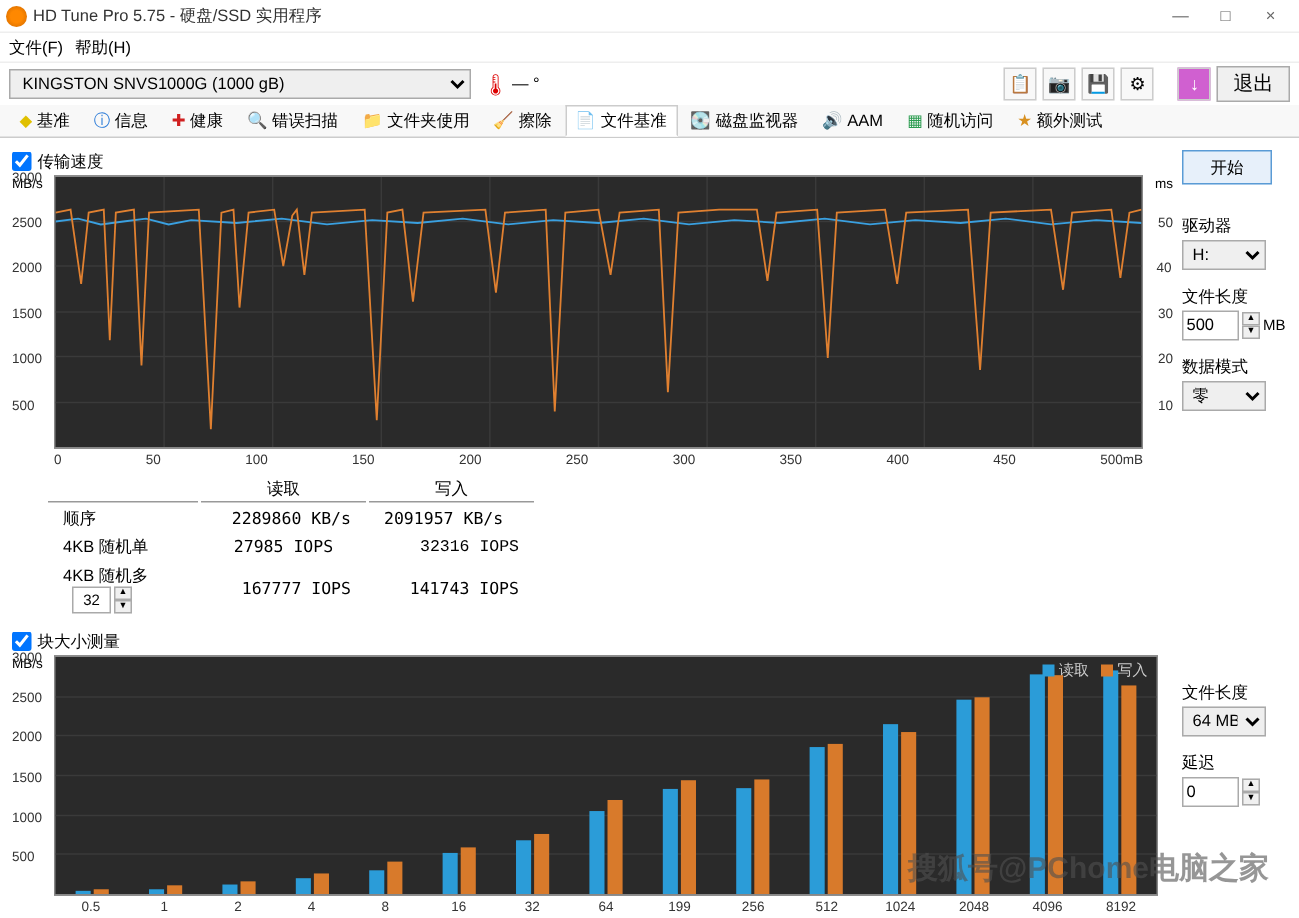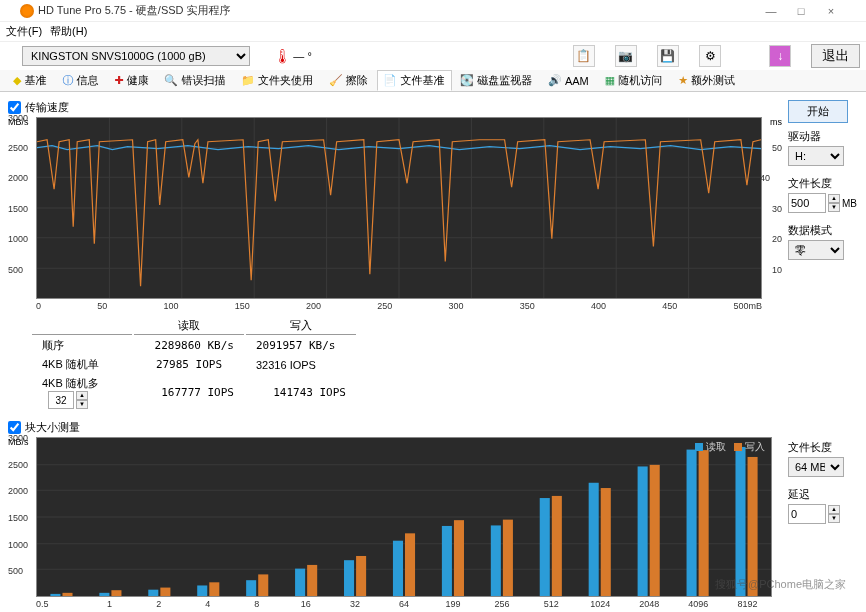--- a/index.html
+++ b/index.html
@@ -1,51 +1,51 @@
 <!DOCTYPE html>
 <html><head>
 <meta charset="utf-8">
 <style>
 * { margin: 0; padding: 0; box-sizing: border-box; }
 body { font-family: 'Microsoft YaHei', 'SimSun', sans-serif; font-size: 11px; background: #fff; width: 866px; height: 612px; overflow: hidden; position: relative; }
-.titlebar { height: 22px; background: #fff; border-bottom: 1px solid #eee; display: flex; align-items: center; padding: 0 20px; }
+.titlebar { height: 22px; background: #fff; border-bottom: 1px solid #eee; display: flex; align-items: center; padding: 0 4px; }
 .titlebar .icon { width: 14px; height: 14px; background: radial-gradient(circle, #f80 40%, #c60 100%); border-radius: 50%; margin-right: 4px; }
 .titlebar .title { flex: 1; font-size: 11px; color: #333; }
 .win-btn { width: 30px; height: 20px; display: flex; align-items: center; justify-content: center; color: #666; cursor: pointer; }
 .menubar { height: 20px; display: flex; align-items: center; padding: 0 6px; gap: 8px; border-bottom: 1px solid #eee; }
 .menubar span { font-size: 11px; cursor: pointer; }
-.toolbar { height: 28px; display: flex; align-items: center; padding: 2px 6px; gap: 20px; margin-left: 16px; }
+.toolbar { height: 28px; display: flex; align-items: center; padding: 2px 6px; gap: 4px; }
 .drive-select { flex: 1; max-width: 546px; height: 20px; border: 1px solid #aaa; font-size: 11px; padding: 0 4px; }
 .tb-icon { width: 22px; height: 22px; border: 1px solid #ccc; background: #f8f8f8; display: flex; align-items: center; justify-content: center; cursor: pointer; font-size: 12px; }
 .temp-area { display: flex; align-items: center; gap: 2px; margin: 0 4px; }
 .exit-btn { padding: 2px 10px; border: 1px solid #aaa; background: #f0f0f0; cursor: pointer; }
 .tab-row { height: 22px; display: flex; align-items: center; padding: 0 6px; gap: 2px; border-bottom: 1px solid #ccc; background: #f8f8f8; }
 .tab { display: flex; align-items: center; gap: 3px; padding: 2px 6px; cursor: pointer; font-size: 11px; border: 1px solid transparent; }
 .tab.active { background: #fff; border: 1px solid #ccc; border-bottom: 1px solid #fff; }
 .content { display: flex; padding: 8px 8px 0 8px; height: 520px; }
 .main-col { flex: 1; }
 .side-col { width: 70px; margin-left: 6px; }
 .section-hdr { display: flex; align-items: center; gap: 4px; margin-bottom: 2px; }
 .section-hdr input[type=checkbox] { margin: 0; }
 .graph-box { background: #2a2a2a; border: 1px solid #888; position: relative; }
 .graph1 { height: 182px; }
 .graph2 { height: 160px; }
 .data-table { margin: 4px 0 8px 0; font-size: 11px; }
 .data-table td { padding: 1px 10px; }
 .legend { position: absolute; top: 2px; right: 6px; font-size: 10px; color: #ccc; display: flex; gap: 8px; }
 .legend-item { display: flex; align-items: center; gap: 3px; }
 .legend-sq { width: 8px; height: 8px; }
-.side-btn { width: 60px; padding: 3px 0; border: 1px solid #5a9bd5; background: #e7f0fa; text-align: center; cursor: pointer; margin-bottom: 6px; }
+.side-btn { width: 60px; padding: 3px 0; border: 1px solid #5a9bd5; background: #e7f0fa; text-align: center; cursor: pointer; margin-bottom: 20px; }
 .side-label { font-size: 11px; margin-bottom: 2px; }
 .side-input { width: 56px; height: 20px; border: 1px solid #aaa; font-size: 11px; padding: 0 2px; }
 .spinner { display: flex; align-items: center; gap: 2px; }
 .spinner input { width: 26px; height: 18px; border: 1px solid #aaa; font-size: 10px; text-align: center; }
 .spin-btns { display: flex; flex-direction: column; }
 .spin-btns div { width: 12px; height: 9px; border: 1px solid #aaa; font-size: 6px; line-height: 7px; text-align: center; cursor: pointer; background: #f0f0f0; }
-.watermark { position: absolute; right: 20px; bottom: 20px; font-size: 11px; color: rgba(80,80,80,0.6); font-weight: normal; pointer-events: none; }
+.watermark { position: absolute; right: 20px; bottom: 20px; font-size: 20px; color: rgba(80,80,80,0.6); font-weight: bold; pointer-events: none; }
 svg { display: block; }
 .grid-line { stroke: #3a3a3a; stroke-width: 1; }
 </style>
 </head>
 <body>
 
 <div class="titlebar">
   <div class="icon"></div>
   <div class="title">HD Tune Pro 5.75 - 硬盘/SSD 实用程序</div>
   <div class="win-btn">—</div>
@@ -163,21 +163,21 @@
         <div style="position:absolute;top:-4px;left:0">3000</div>
         <div style="position:absolute;top:26px;left:0">2500</div>
         <div style="position:absolute;top:56px;left:0">2000</div>
         <div style="position:absolute;top:87px;left:0">1500</div>
         <div style="position:absolute;top:117px;left:0">1000</div>
         <div style="position:absolute;top:148px;left:0">500</div>
       </div>
 
       <div style="position:absolute;right:0;top:0;height:182px;font-size:9px;color:#333;text-align:right">
         <div style="position:absolute;top:26px;right:0">50</div>
-        <div style="position:absolute;top:56px;right:12px">40</div>
+        <div style="position:absolute;top:56px;right:1px">40</div>
         <div style="position:absolute;top:87px;right:0">30</div>
         <div style="position:absolute;top:117px;right:0">20</div>
         <div style="position:absolute;top:148px;right:0">10</div>
       </div>
 
       <div style="display:flex;justify-content:space-between;font-size:9px;color:#333;padding-top:2px">
         <span>0</span>
           <span>50</span>
           <span>100</span>
           <span>150</span>
@@ -199,21 +199,21 @@
         <td style="width:110px;border-bottom:1px solid #999;text-align:center">写入</td>
       </tr>
       <tr>
             <td>顺序</td>
             <td style="text-align:right;font-family:monospace">2289860 KB/s</td>
             <td style="text-align:left;font-family:monospace">2091957 KB/s</td>
           </tr>
       <tr>
             <td>4KB 随机单</td>
             <td style="text-align:center;font-family:monospace">27985 IOPS</td>
-            <td style="text-align:left;font-family:Liberation Sans, sans-serif">32316 IOPS</td>
+            <td style="text-align:right;font-family:Liberation Mono, monospace">32316 IOPS</td>
           </tr>
       <tr>
         <td>
           <span>4KB 随机多</span>
           <span class="spinner" style="display:inline-flex;margin-left:6px">
             <input value="32" style="">
             <span class="spin-btns">
                   <div>▲</div>
                   <div>▼</div>
                 </span>
@@ -286,21 +286,21 @@
       </div>
       <div style="position:absolute;left:0;top:0;height:160px;font-size:9px;color:#333">
         <div style="position:absolute;top:-4px;left:0">3000</div>
         <div style="position:absolute;top:23px;left:0">2500</div>
         <div style="position:absolute;top:49px;left:0">2000</div>
         <div style="position:absolute;top:76px;left:0">1500</div>
         <div style="position:absolute;top:103px;left:0">1000</div>
         <div style="position:absolute;top:129px;left:0">500</div>
       </div>
       <div id="x-ticks-2" style="display:flex;font-size:9px;color:#333;padding-top:2px">
-          <span style="flex: 1 1 0%; text-align: left;">0.5</span>
+          <span style="flex: 1 1 0%; text-align: center;">0.5</span>
           <span style="flex: 1 1 0%; text-align: center;">1</span>
           <span style="flex: 1 1 0%; text-align: center;">2</span>
           <span style="flex: 1 1 0%; text-align: center;">4</span>
           <span style="flex: 1 1 0%; text-align: center;">8</span>
           <span style="flex: 1 1 0%; text-align: center;">16</span>
           <span style="flex: 1 1 0%; text-align: center;">32</span>
           <span style="flex: 1 1 0%; text-align: center;">64</span>
           <span style="flex: 1 1 0%; text-align: center;">199</span>
           <span style="flex: 1 1 0%; text-align: center;">256</span>
           <span style="flex: 1 1 0%; text-align: center;">512</span>

